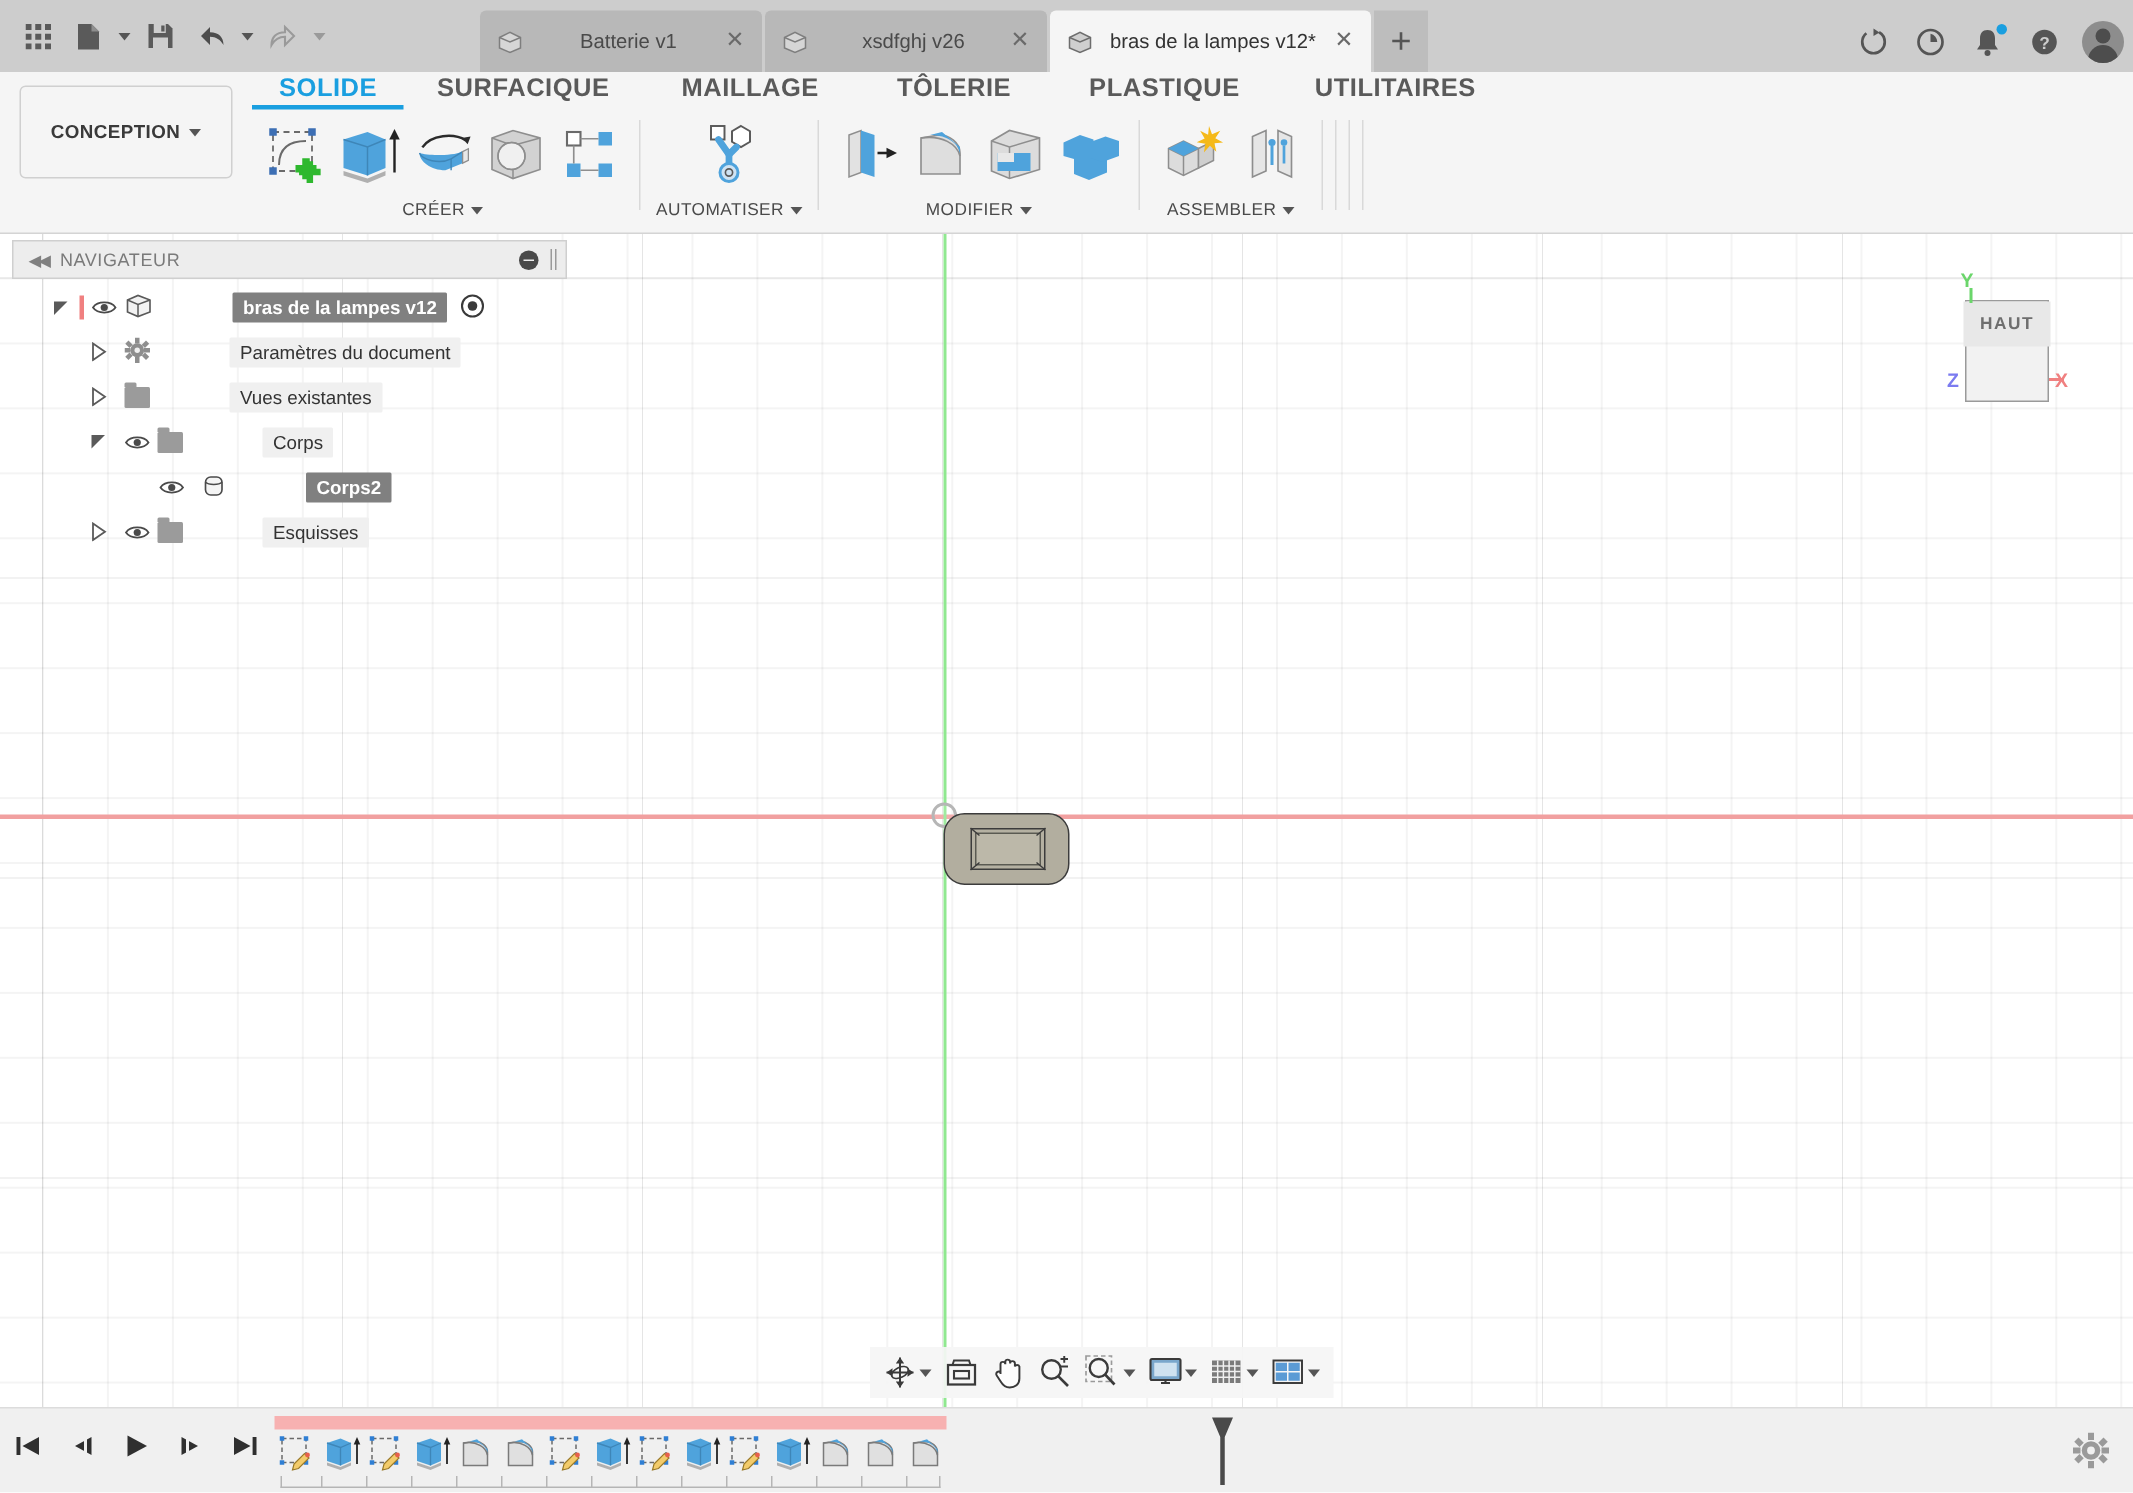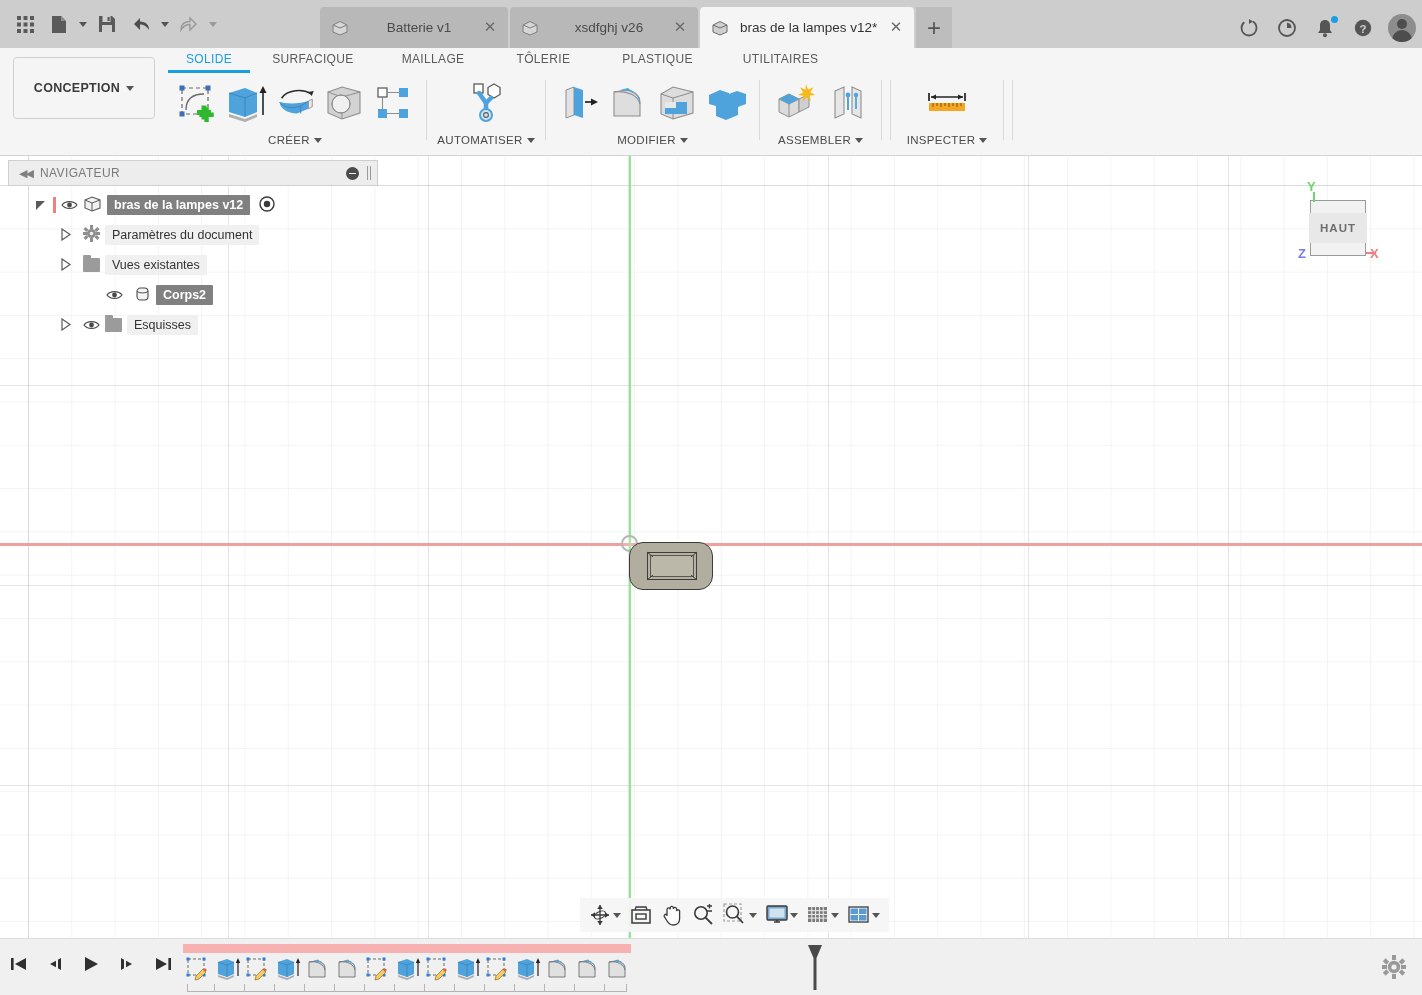--- a/index.html
+++ b/index.html
@@ -53,22 +53,22 @@
     position:absolute; left:0; top:48px; width:1422px; height:108px; background:#f5f5f5;
     border-bottom:1px solid #d4d4d4;
   }
   .ws-menu{
     position:absolute;left:13px;top:9px;width:142px;height:62px;border:1px solid #d0d0d0;border-radius:4px;
     background:#f5f5f5;display:flex;align-items:center;justify-content:center;gap:6px;cursor:pointer;
   }
   .ws-menu .lbl{font-size:12.5px;letter-spacing:.3px;color:#3a3a3a;font-weight:bold;}
   .rtabs{position:absolute;left:168px;top:0px;height:22px;display:flex;}
   .rtab{
-    height:22px;padding:0 22px;font-size:12px;letter-spacing:.35px;color:#5a5a5a;
-    display:flex;align-items:center;justify-content:center;cursor:pointer;font-weight:normal;
+    height:22px;padding:0 22px;font-size:17px;letter-spacing:.35px;color:#5a5a5a;
+    display:flex;align-items:center;justify-content:center;cursor:pointer;font-weight:bold;
   }
   .rtab.active{color:#1a9fe0;}
   .rtab.active:after{
     content:"";position:absolute;bottom:-3px;left:0;right:0;height:3px;background:#1a9fe0;
   }
   .rtab{position:relative;}
 
   .groups{position:absolute;left:168px;top:26px;height:82px;display:flex;align-items:flex-start;}
   .group{height:82px;display:flex;flex-direction:column;align-items:center;position:relative;padding:0 6px;}
   .grow{display:flex;align-items:flex-start;gap:3px;height:58px;padding-top:2px;}
@@ -108,22 +108,22 @@
     border:1.5px solid #3c3c3c;background:#b5b1a2;
   }
   .body3d .inner2{
     position:absolute;left:20px;top:12px;width:44px;height:22px;
     border:1px solid #5a5a52;background:#bcb8a9;
   }
 
   
   .viewcube{position:absolute;right:40px;top:22px;width:100px;height:100px;}
   .vc-face{
-    position:absolute;left:28px;top:22px;width:56px;height:56px;background:#f2f2f2;
-    border:1.3px solid #9a9a9a;display:flex;align-items:center;justify-content:center;cursor:pointer;
+    position:absolute;left:28px;top:22px;width:56px;height:68px;background:#f2f2f2;
+    border:1.3px solid #9a9a9a;display:flex;align-items:flex-start;justify-content:center;cursor:pointer;
   }
   .vc-face .t{background:#e8e8e8;padding:9px 11px;font-size:11.5px;font-weight:bold;letter-spacing:1px;color:#6e6e6e;}
   .vc-y{position:absolute;left:25px;top:1px;font-size:13px;color:#6bd66b;font-weight:bold;}
   .vc-x{position:absolute;left:88px;top:68px;font-size:13px;color:#f08080;font-weight:bold;}
   .vc-z{position:absolute;left:16px;top:68px;font-size:13px;color:#7b7bf0;font-weight:bold;}
   .vc-ytick{position:absolute;left:31px;top:14px;width:1.5px;height:10px;background:#6bd66b;}
   .vc-xtick{position:absolute;left:84px;top:74px;width:10px;height:1.5px;background:#f08080;}
 
   
   .browser{position:absolute;left:8px;top:4px;width:370px;}
@@ -139,21 +139,21 @@
   .circle-btn:after{content:"";position:absolute;left:3px;top:6px;width:7px;height:1.6px;background:#ededed;}
   .circle-btn.plus:before{content:"";position:absolute;left:5.7px;top:3px;width:1.6px;height:7px;background:#ededed;}
   .grip{width:4px;height:14px;border-left:1px solid #9a9a9a;border-right:1px solid #9a9a9a;flex:none;}
 
   .tree{margin-top:8px;}
   .trow{height:22px;display:flex;align-items:center;gap:5px;margin-bottom:8px;font-size:12.5px;color:#333;}
   .arrow{width:14px;height:14px;flex:none;cursor:pointer;}
   .eye{width:17px;height:12px;flex:none;cursor:pointer;}
   .folder{width:17px;height:14px;background:#9b9b9b;border-radius:1px;position:relative;flex:none;}
   .folder:before{content:"";position:absolute;left:0;top:-3px;width:8px;height:3px;background:#9b9b9b;border-radius:1px 1px 0 0;}
-  .tlabel{background:#f0f0f0;padding:3px 7px;border-radius:1px;white-space:nowrap;cursor:pointer;}
+  .tlabel{background:#f0f0f0;padding:3px 7px;border-radius:1px;white-space:nowrap;cursor:pointer;margin-left:48px;}
   .tlabel.sel{background:#808080;color:#fff;font-weight:bold;}
   .redbar{width:3px;height:16px;background:#f08080;flex:none;}
 
   
   .comments{
     position:absolute;left:8px;top:742px;width:370px;height:26px;background:#ededed;border:1px solid #cfcfcf;
     display:flex;align-items:center;padding:0 6px;gap:8px;
   }
   .comments .t{font-size:12px;color:#7a7a7a;letter-spacing:.4px;flex:1;padding-left:26px;}
 
@@ -488,40 +488,20 @@
           <span>ASSEMBLER</span>
             <span class="caret"></span>
         </div>
       </div>
 
       <div class="gsep"></div>
 
 
       <div class="gsep"></div>
 
-      <div class="group" style="width:104px">
-        <div class="grow">
-          <div class="gitem wide">
-            <svg width="48" height="42" viewBox="0 0 48 42">
-              <path d="M8 15 h32" stroke="#222" stroke-width="1.5"></path>
-              <path d="M6 11 L6 19 M42 11 L42 19" stroke="#222" stroke-width="1.7"></path>
-              <path d="M8 15 L13 12.4 L13 17.6 Z" fill="#222"></path>
-              <path d="M40 15 L35 12.4 L35 17.6 Z" fill="#222"></path>
-              <rect x="6" y="21" width="36" height="8" fill="#f5a623"></rect>
-              <g stroke="#6b4a10" stroke-width="0.9">
-                <path d="M10 21 v4 M14 21 v3 M18 21 v4 M22 21 v3 M26 21 v4 M30 21 v3 M34 21 v4 M38 21 v3"></path>
-              </g>
-            </svg>
-          </div>
-        </div>
-        <div class="glabel">
-          <span>INSPECTER</span>
-            <span class="caret"></span>
-        </div>
-      </div>
 
       <div class="gsep"></div>
 
 
       <div class="gsep"></div>
 
 
     </div>
   </div>
 
@@ -617,20 +597,35 @@
           <span class="arrow">
             <svg width="12" height="13" viewBox="0 0 12 13">
                 <path d="M2 1 L10 6.5 L2 12 Z" fill="none" stroke="#5a5a5a" stroke-width="1.2"></path>
               </svg>
           </span>
           <span class="folder" style="margin-left:4px"></span>
           <span class="tlabel">Vues existantes</span>
         </div>
 
 
+        <div class="trow" style="padding-left:52px">
+          <span class="arrow">
+            <svg width="13" height="13" viewBox="0 0 13 13">
+                <path d="M1 2 L10 2 L1 11 Z" fill="#5a5a5a"></path>
+              </svg>
+          </span>
+          <span class="eye" style="margin-left:4px">
+            <svg width="17" height="12" viewBox="0 0 17 12">
+                <path d="M1 6 C4 1.5 13 1.5 16 6 C13 10.5 4 10.5 1 6 Z" fill="none" stroke="#4a4a4a" stroke-width="1.2"></path>
+                <circle cx="8.5" cy="6" r="2.4" fill="#4a4a4a"></circle>
+              </svg>
+          </span>
+          <span class="folder"></span>
+          <span class="tlabel">Corps</span>
+        </div>
 
         <div class="trow" style="padding-left:98px">
           <span class="eye">
             <svg width="17" height="12" viewBox="0 0 17 12">
                 <path d="M1 6 C4 1.5 13 1.5 16 6 C13 10.5 4 10.5 1 6 Z" fill="none" stroke="#4a4a4a" stroke-width="1.2"></path>
                 <circle cx="8.5" cy="6" r="2.4" fill="#4a4a4a"></circle>
               </svg>
           </span>
           <span style="margin-left:6px">
             <svg width="17" height="17" viewBox="0 0 17 17">

